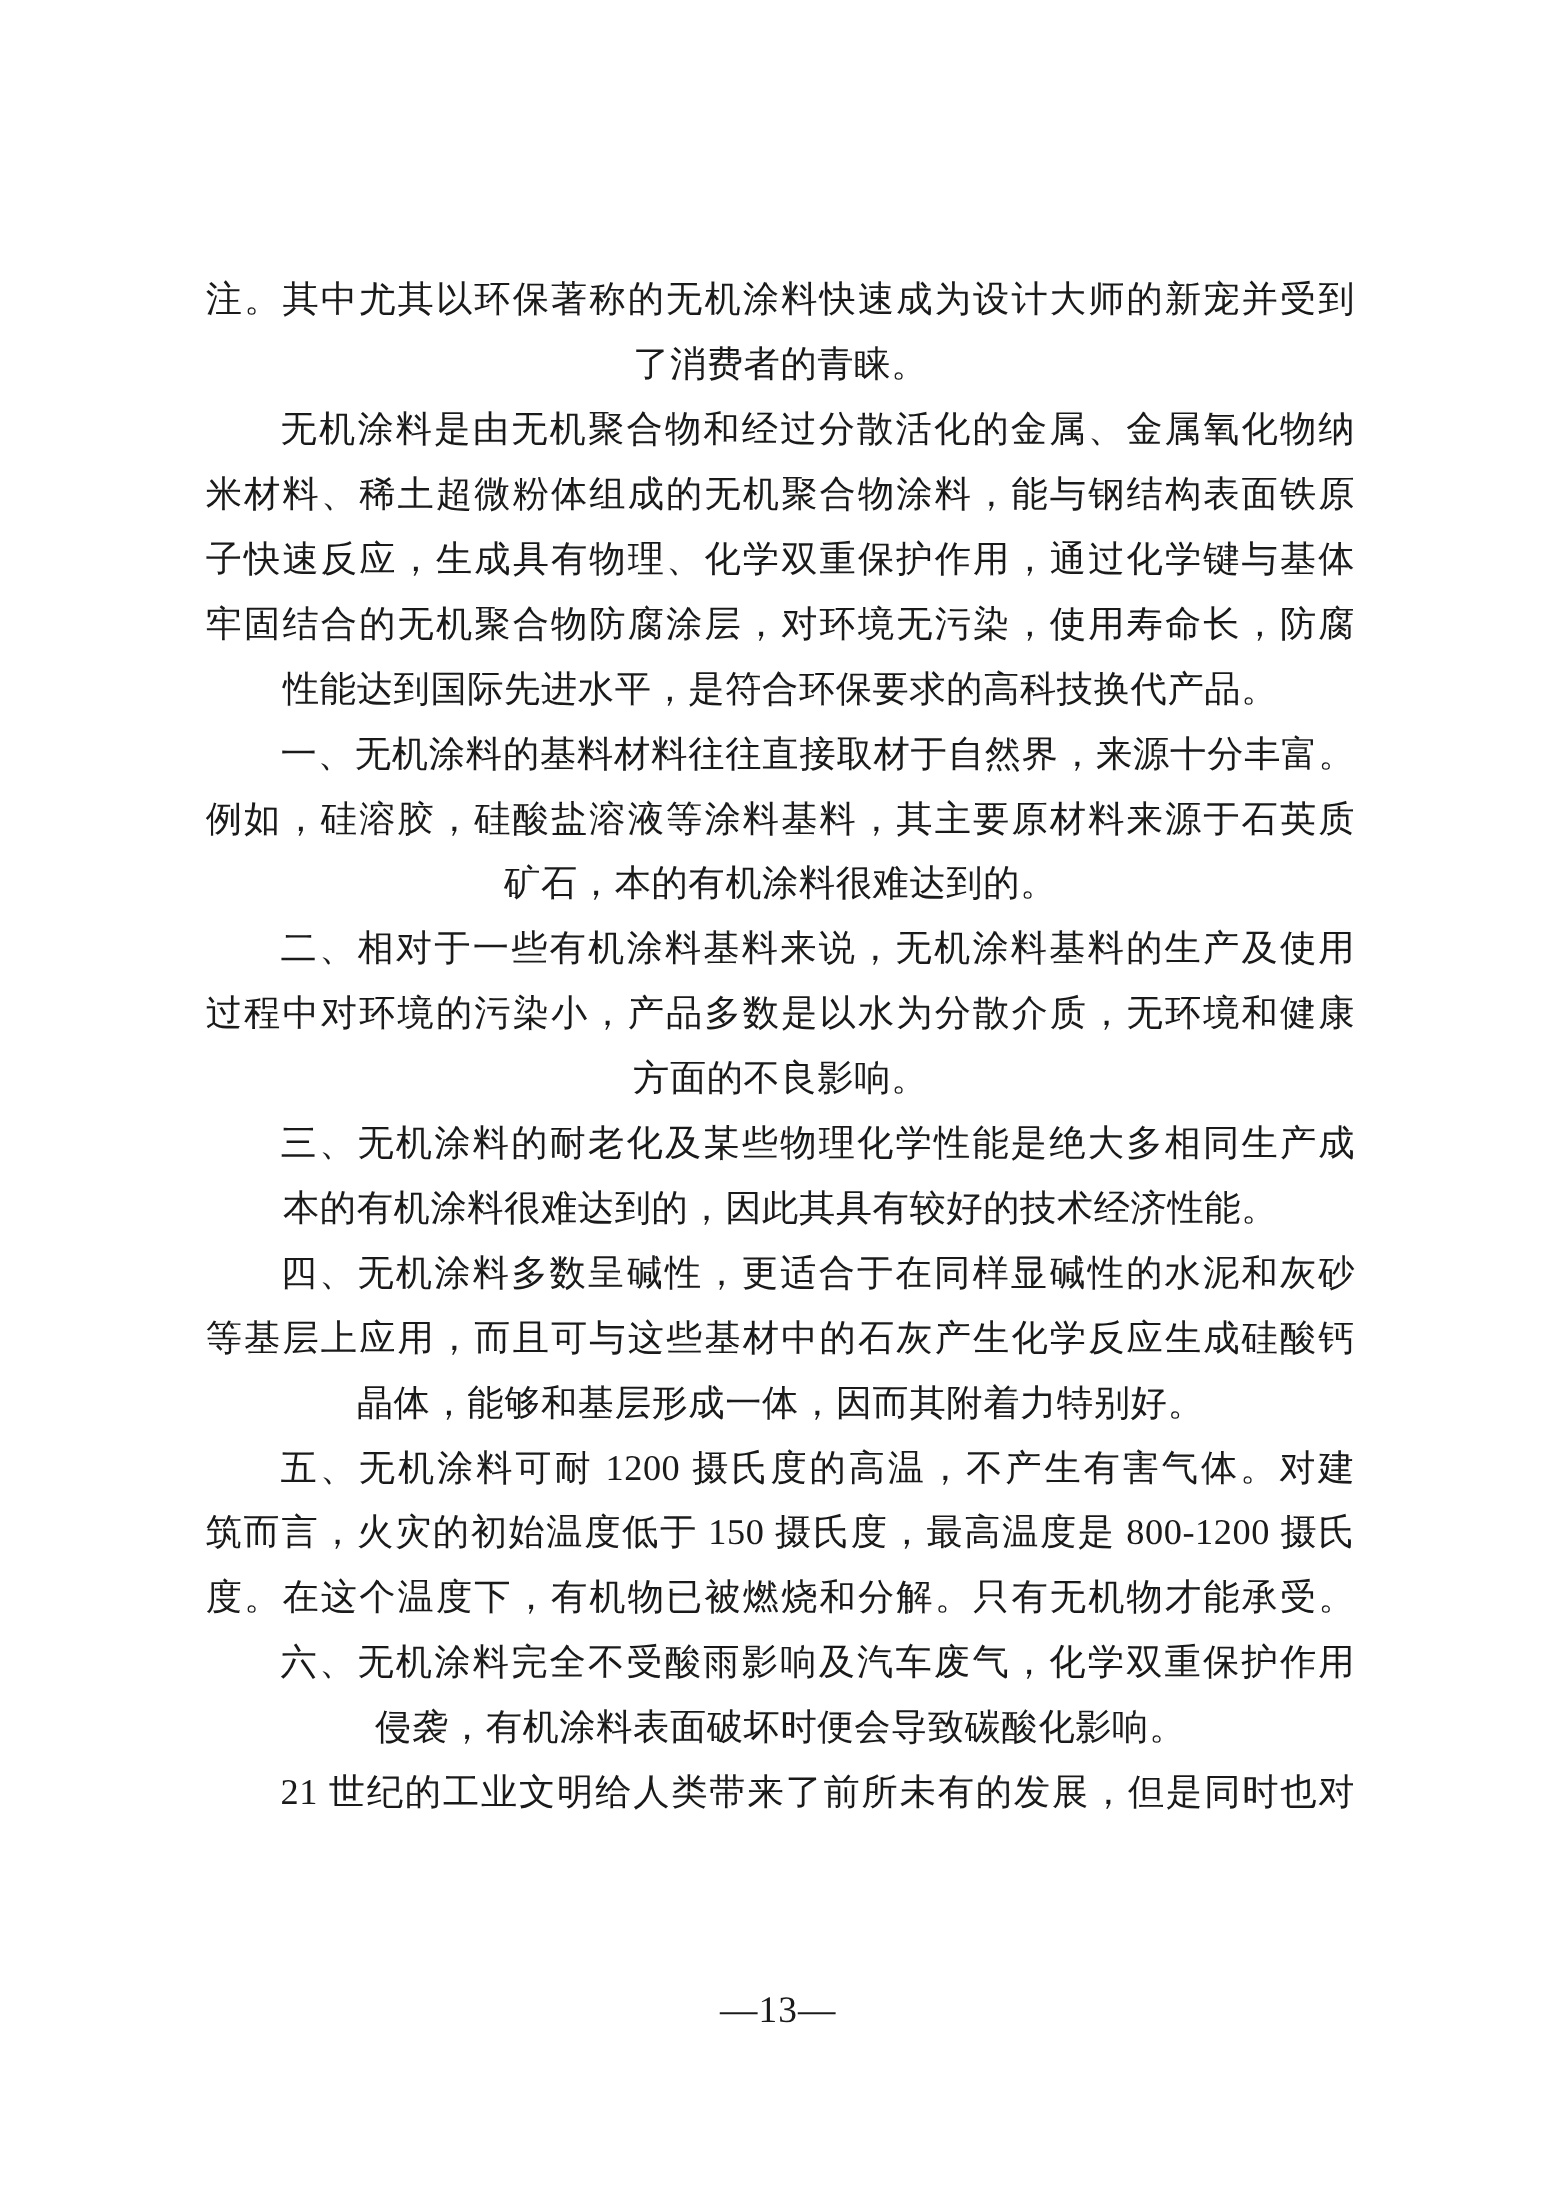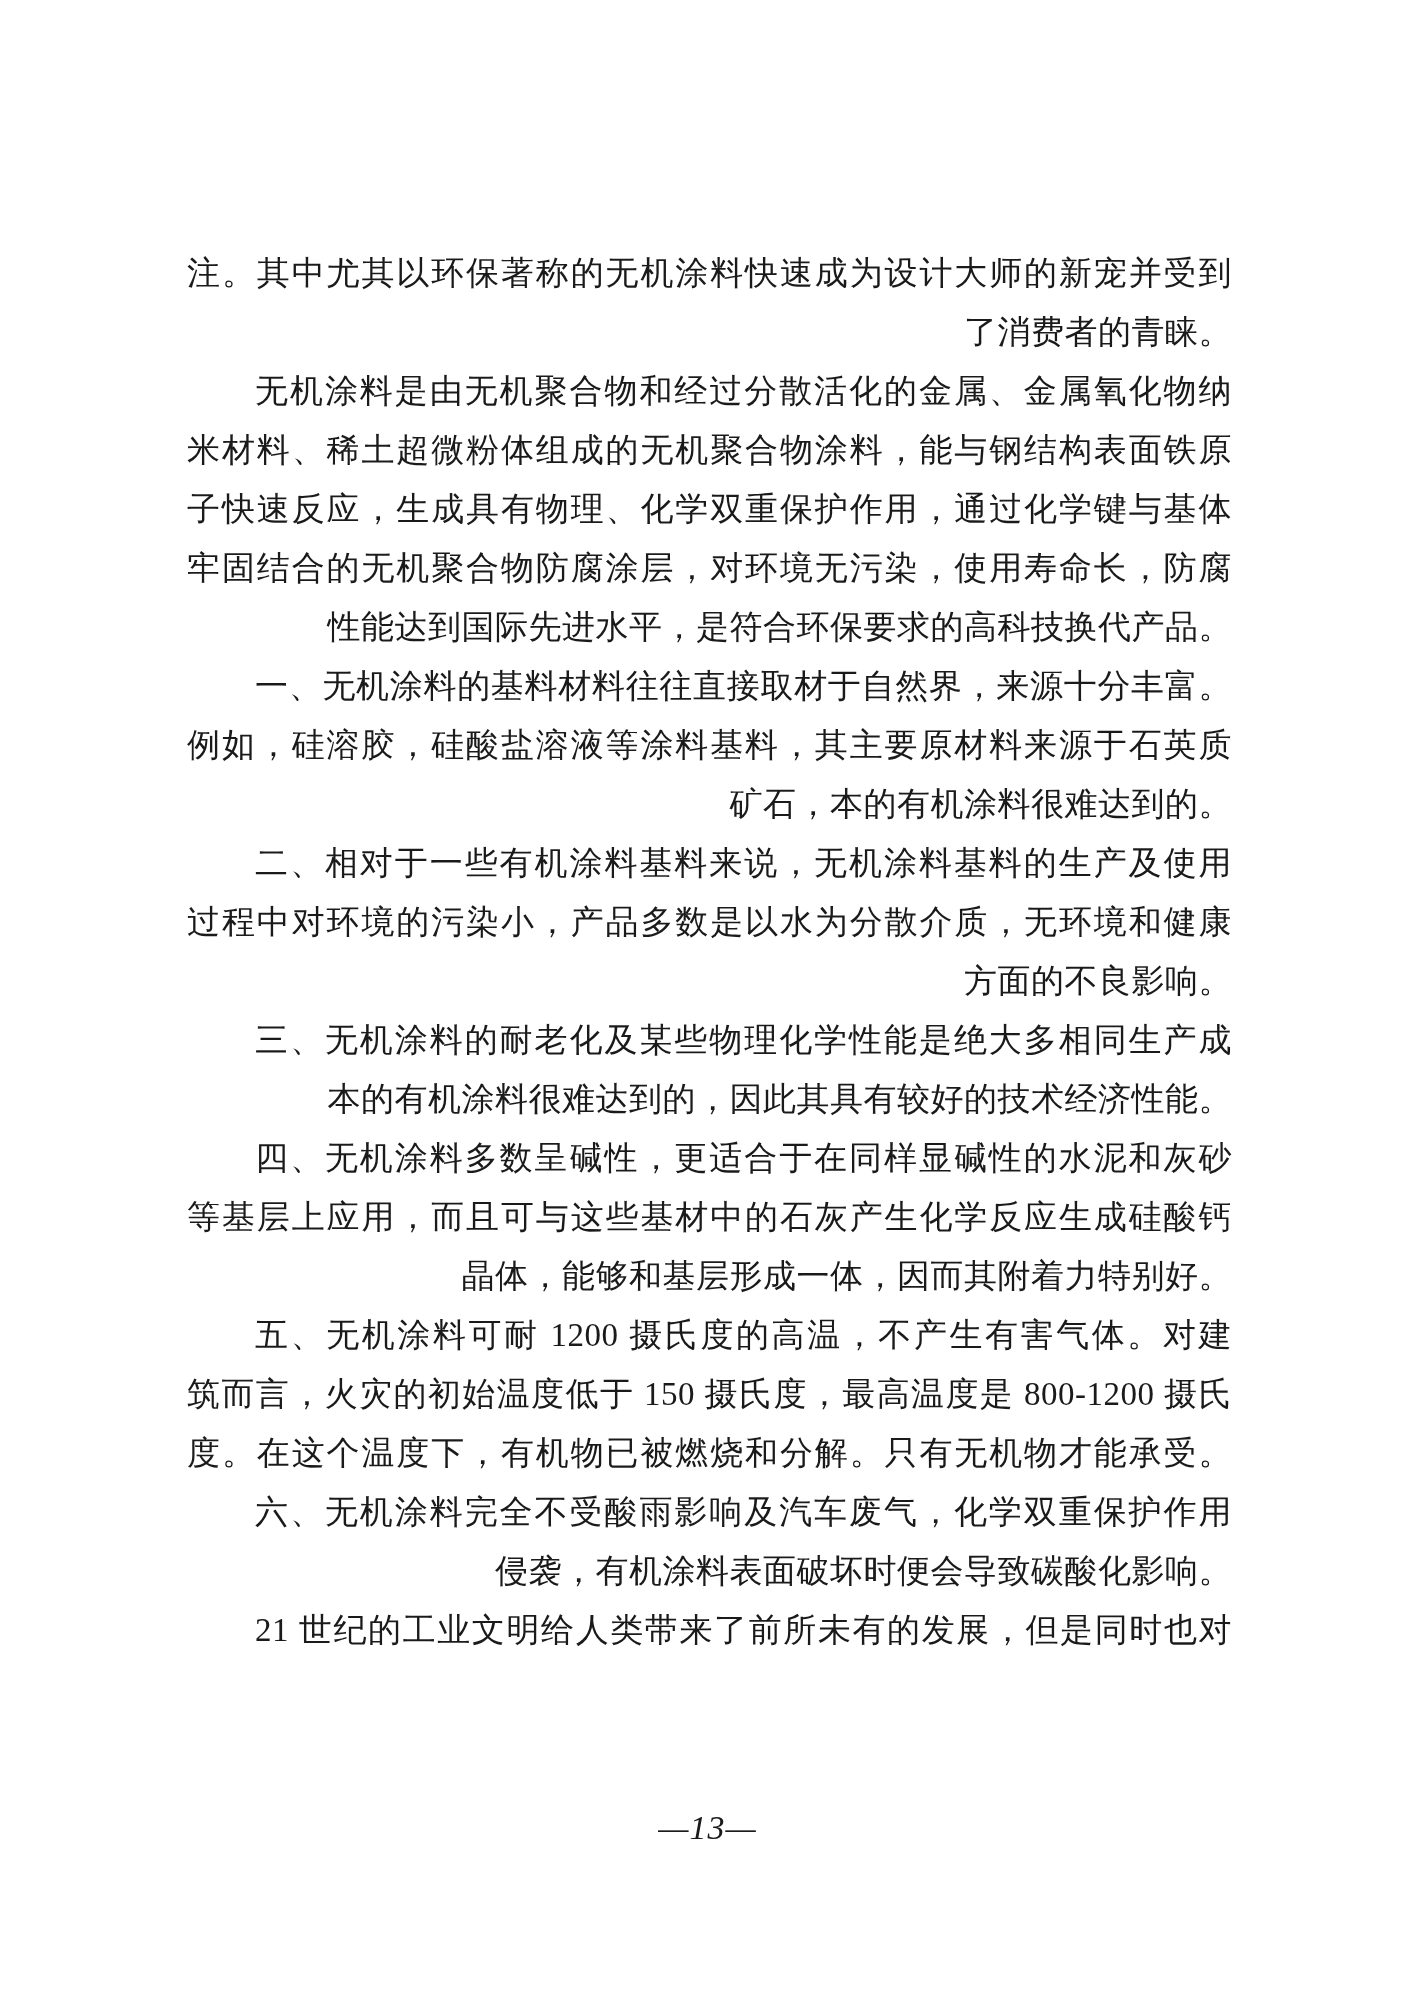--- a/index.html
+++ b/index.html
@@ -20,21 +20,21 @@
   .doc-body {
     position: absolute;
     left: 187px;
     top: 244px;
     width: 1045px;
     font-size: 33px;
     line-height: 59px;
     letter-spacing: 0.5px;
   }
   .line {
-    text-align: right;
+    text-align: center;
     white-space: normal;
     overflow: hidden;
     height: 59px;
   }
   .line.indent {
     text-indent: 68px;
   }
   .line.fill {
     text-align: justify;
     text-align-last: justify;
@@ -43,21 +43,20 @@
   .page-number {
     position: absolute;
     top: 1808px;
     left: 0;
     width: 100%;
     text-align: center;
     font-size: 34px;
     line-height: 40px;
     color: #1a1a1a;
     letter-spacing: 1px;
-    font-style: italic;
   }
 </style>
 </head>
 <body>
 
 <div class="page">
   <div class="doc-body">
       <div class="line fill">注。其中尤其以环保著称的无机涂料快速成为设计大师的新宠并受到</div>
       <div class="line">了消费者的青睐。</div>
       <div class="line indent fill">无机涂料是由无机聚合物和经过分散活化的金属、金属氧化物纳</div>

